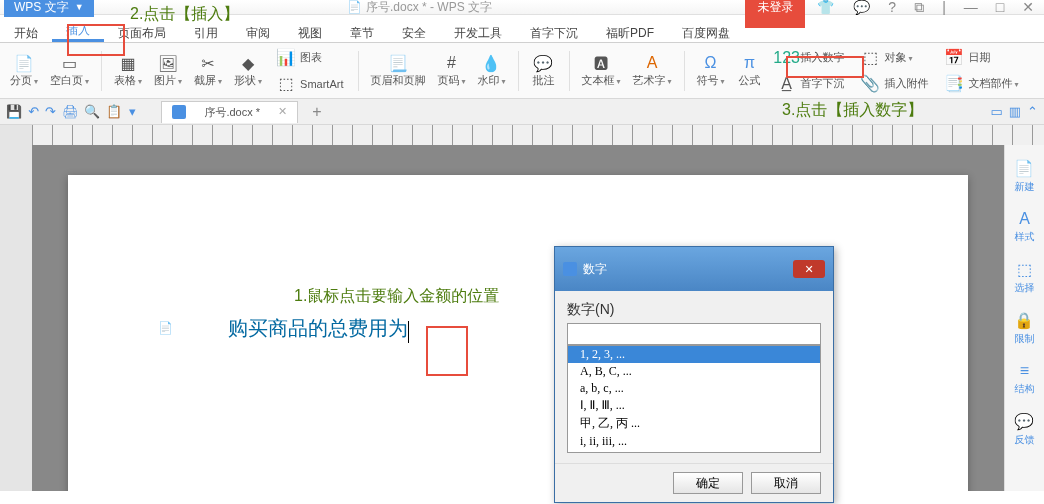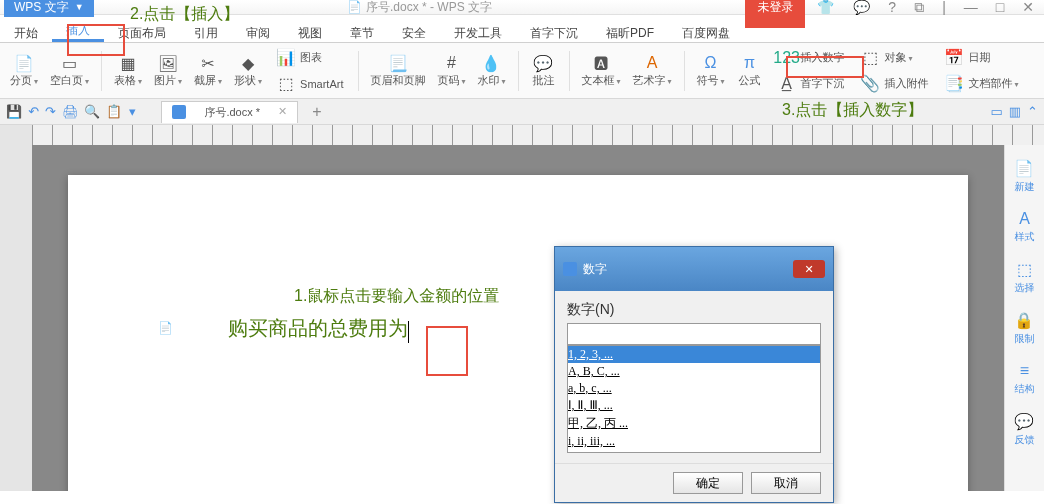--- a/index.html
+++ b/index.html
@@ -33,34 +33,34 @@
 .add-tab { margin-left: 8px; color: #888; font-size: 16px; cursor: pointer; }
 
 .ruler-area { height: 20px; background: #f5f5f5; display: flex; }
 .ruler-side { width: 32px; background: #e5e5e5; }
 .ruler { flex: 1; background: repeating-linear-gradient(90deg,#999 0,#999 1px,#f0f0f0 1px,#f0f0f0 20px); position: relative; }
 
 .workspace { display: flex; height: 346px; background: #ddd; }
 .left-ruler { width: 32px; background: #e5e5e5; }
 .canvas-area { flex: 1; background: #888; display: flex; justify-content: center; padding-top: 30px; overflow: hidden; position: relative; }
 .page { width: 900px; height: 600px; background: #fff; box-shadow: 0 2px 8px rgba(0,0,0,.3); position: relative; padding: 140px 160px; }
-.page-text { font-size: 20px; font-family: SimSun, serif; color: #4d7c0f; }
+.page-text { font-size: 20px; font-family: SimSun, serif; color: #0369a1; }
 .side-panel { width: 40px; background: #f5f5f5; border-left: 1px solid #ddd; display: flex; flex-direction: column; align-items: center; gap: 4px; padding-top: 8px; }
 .side-item { display: flex; flex-direction: column; align-items: center; padding: 6px 2px; color: #4a90e2; font-size: 10px; cursor: pointer; }
 .side-item .ico { font-size: 16px; margin-bottom: 2px; }
 
 
 .dialog { position: absolute; left: 554px; top: 246px; width: 280px; background: #f0f0f0; border: 1px solid #3a6ea5; box-shadow: 2px 2px 8px rgba(0,0,0,.3); }
 .dlg-title { background: linear-gradient(#6aa6e0,#4a86c5); color: #fff; height: 44px; display: flex; align-items: center; padding: 0 8px; justify-content: space-between; }
 .dlg-title .dlg-close { background: #c0392b; color: #fff; width: 32px; height: 18px; border-radius: 3px; display: flex; align-items: center; justify-content: center; font-size: 11px; cursor: pointer; }
 .dlg-body { padding: 10px 12px; }
 .dlg-label { font-size: 14px; color: #333; margin-bottom: 4px; }
 .dlg-input { width: 100%; height: 22px; border: 1px solid #999; background: #fff; padding: 0 4px; }
 .dlg-list { width: 100%; height: 108px; border: 1px solid #999; background: #fff; overflow-y: auto; font-size: 12px; }
-.dlg-list div { padding: 1px 0; cursor: pointer; font-family: SimSun, serif; text-decoration: underline; }
+.dlg-list div { padding: 1px 12px; cursor: pointer; font-family: SimSun, serif; }
 .dlg-list div.sel { background: #3a87d8; color: #fff; }
 .dlg-btns { display: flex; justify-content: flex-end; gap: 8px; padding: 8px 12px; border-top: 1px solid #ddd; }
 .dlg-btn { width: 70px; height: 22px; border: 1px solid #999; background: linear-gradient(#fff,#e5e5e5); font-size: 12px; cursor: pointer; }
 
 
 .anno { position: absolute; color: #4d7c0f; font-size: 16px; pointer-events: none; font-family: Liberation Sans, sans-serif; }
 .anno-box { position: absolute; border: 2px solid #e74c3c; pointer-events: none; }
 
 .doc-ico { width: 14px; height: 14px; background: #4a90e2; border-radius: 2px; }
 </style>

